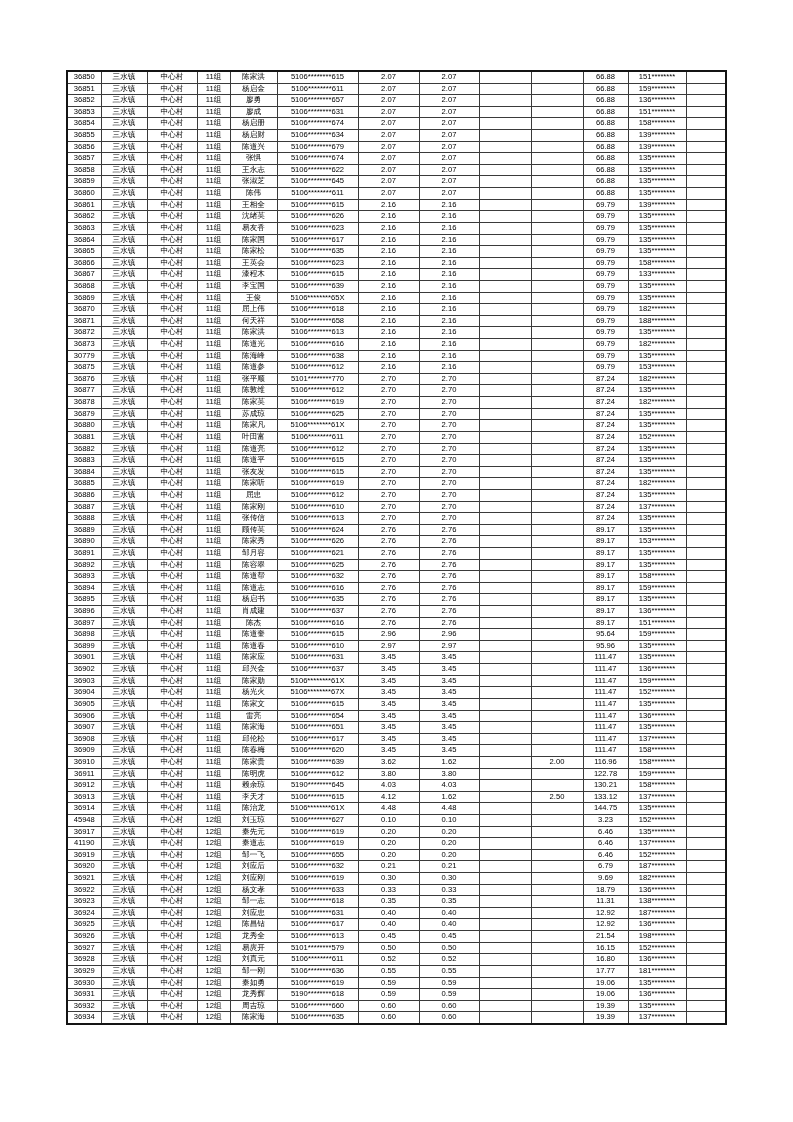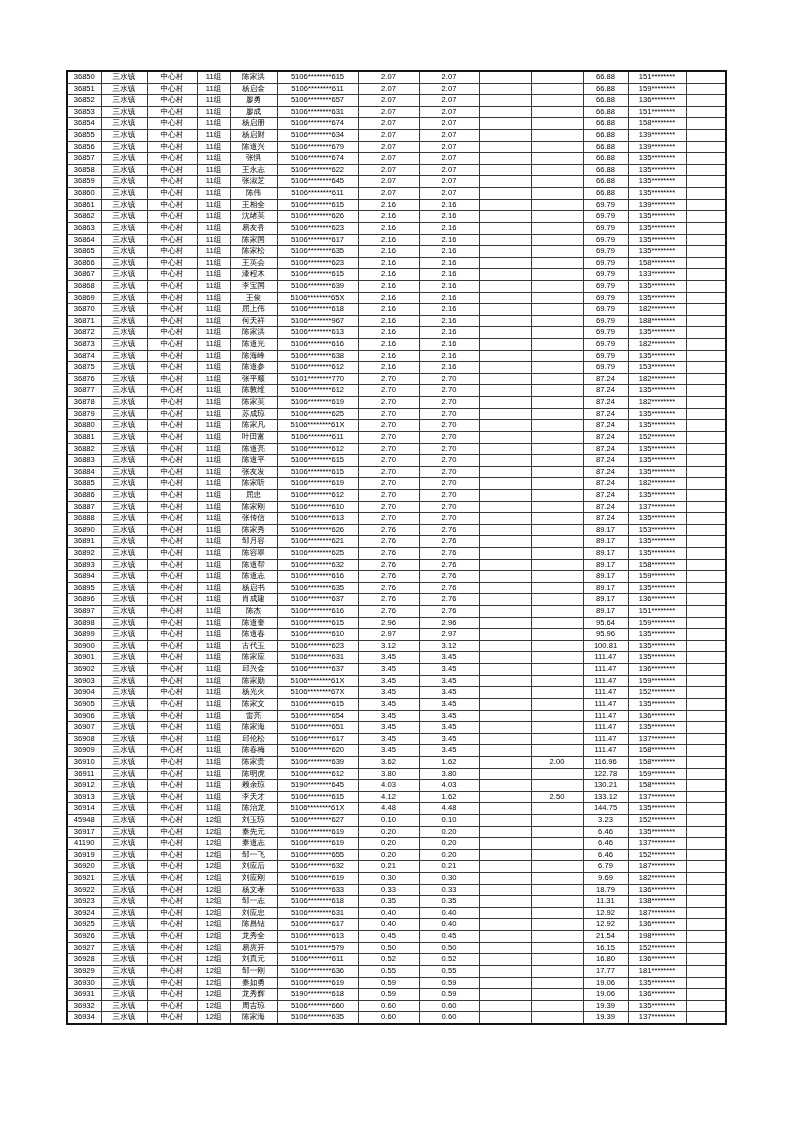--- a/index.html
+++ b/index.html
@@ -381,21 +381,21 @@
           <td class="c10">69.79</td>
           <td class="c11">182********</td>
           <td class="c12"></td>
         </tr>
         <tr>
           <td class="c0">36871</td>
           <td class="c1">三水镇</td>
           <td class="c2">中心村</td>
           <td class="c3">11组</td>
           <td class="c4">何天祥</td>
-          <td class="c5">5106********967</td>
+          <td class="c5">5106********658</td>
           <td class="c6">2.16</td>
           <td class="c7">2.16</td>
           <td class="c8"></td>
           <td class="c9"></td>
           <td class="c10">69.79</td>
           <td class="c11">188********</td>
           <td class="c12"></td>
         </tr>
         <tr>
           <td class="c0">36872</td>
@@ -421,21 +421,21 @@
           <td class="c5">5106********616</td>
           <td class="c6">2.16</td>
           <td class="c7">2.16</td>
           <td class="c8"></td>
           <td class="c9"></td>
           <td class="c10">69.79</td>
           <td class="c11">182********</td>
           <td class="c12"></td>
         </tr>
         <tr>
-          <td class="c0">36874</td>
+          <td class="c0">30779</td>
           <td class="c1">三水镇</td>
           <td class="c2">中心村</td>
           <td class="c3">11组</td>
           <td class="c4">陈海峰</td>
           <td class="c5">5106********638</td>
           <td class="c6">2.16</td>
           <td class="c7">2.16</td>
           <td class="c8"></td>
           <td class="c9"></td>
           <td class="c10">69.79</td>
@@ -646,20 +646,35 @@
           <td class="c5">5106********613</td>
           <td class="c6">2.70</td>
           <td class="c7">2.70</td>
           <td class="c8"></td>
           <td class="c9"></td>
           <td class="c10">87.24</td>
           <td class="c11">135********</td>
           <td class="c12"></td>
         </tr>
         <tr>
+          <td class="c0">36889</td>
+          <td class="c1">三水镇</td>
+          <td class="c2">中心村</td>
+          <td class="c3">11组</td>
+          <td class="c4">顾传英</td>
+          <td class="c5">5106********624</td>
+          <td class="c6">2.76</td>
+          <td class="c7">2.76</td>
+          <td class="c8"></td>
+          <td class="c9"></td>
+          <td class="c10">89.17</td>
+          <td class="c11">135********</td>
+          <td class="c12"></td>
+        </tr>
+        <tr>
           <td class="c0">36890</td>
           <td class="c1">三水镇</td>
           <td class="c2">中心村</td>
           <td class="c3">11组</td>
           <td class="c4">陈家秀</td>
           <td class="c5">5106********626</td>
           <td class="c6">2.76</td>
           <td class="c7">2.76</td>
           <td class="c8"></td>
           <td class="c9"></td>
@@ -792,35 +807,20 @@
           <td class="c1">三水镇</td>
           <td class="c2">中心村</td>
           <td class="c3">11组</td>
           <td class="c4">陈道春</td>
           <td class="c5">5106********610</td>
           <td class="c6">2.97</td>
           <td class="c7">2.97</td>
           <td class="c8"></td>
           <td class="c9"></td>
           <td class="c10">95.96</td>
-          <td class="c11">135********</td>
-          <td class="c12"></td>
-        </tr>
-        <tr>
-          <td class="c0">36900</td>
-          <td class="c1">三水镇</td>
-          <td class="c2">中心村</td>
-          <td class="c3">11组</td>
-          <td class="c4">古代玉</td>
-          <td class="c5">5106********623</td>
-          <td class="c6">3.12</td>
-          <td class="c7">3.12</td>
-          <td class="c8"></td>
-          <td class="c9"></td>
-          <td class="c10">100.81</td>
           <td class="c11">135********</td>
           <td class="c12"></td>
         </tr>
         <tr>
           <td class="c0">36901</td>
           <td class="c1">三水镇</td>
           <td class="c2">中心村</td>
           <td class="c3">11组</td>
           <td class="c4">陈家应</td>
           <td class="c5">5106********631</td>

